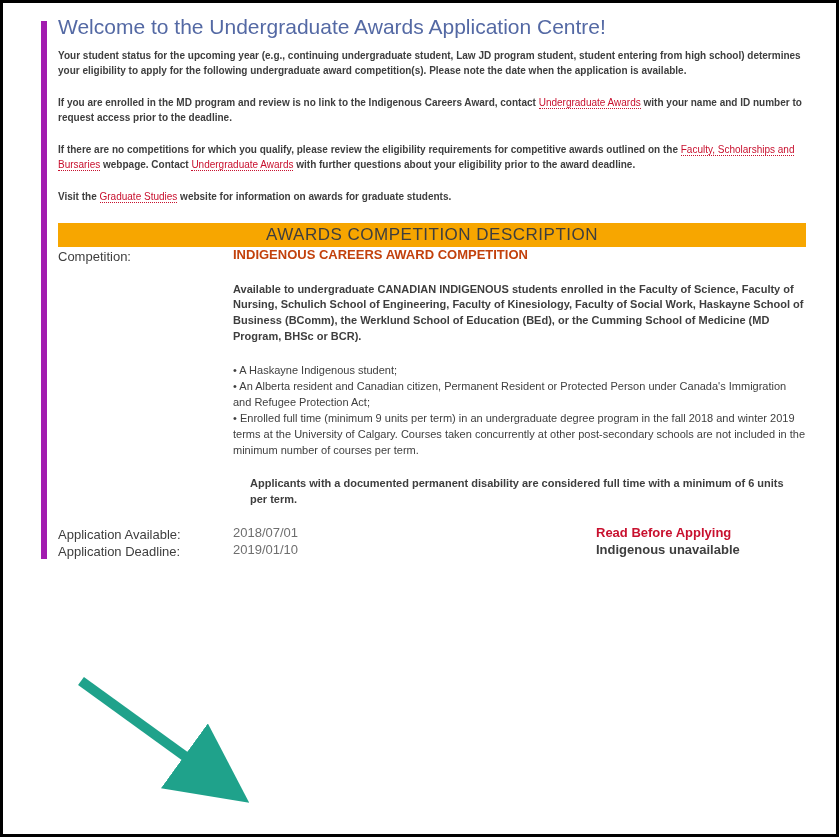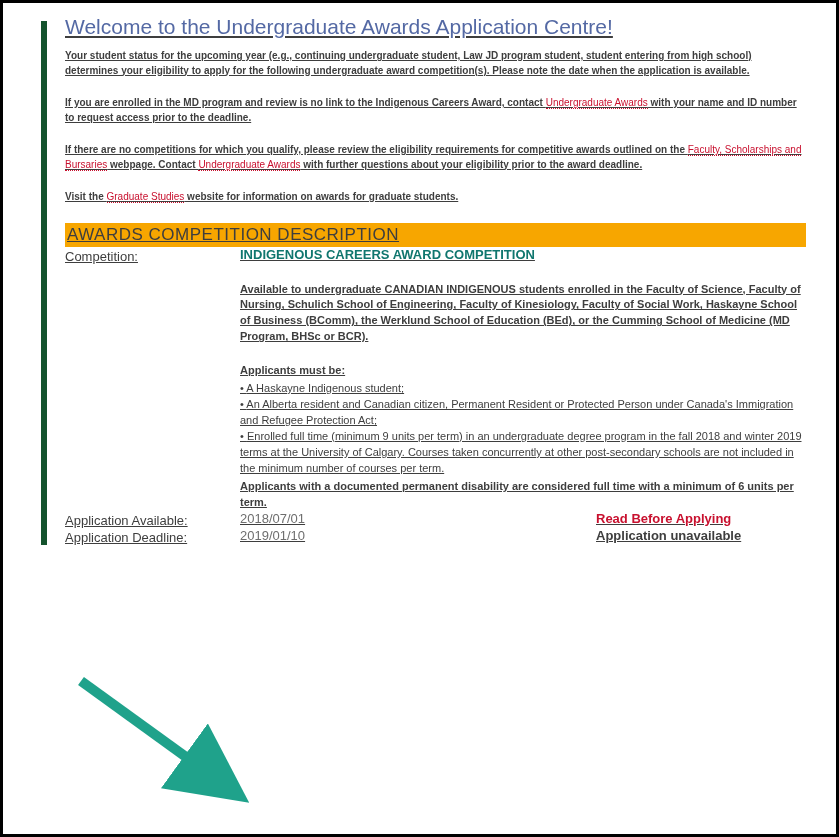--- a/index.html
+++ b/index.html
@@ -11,25 +11,24 @@
   .frame {
     width: 839px;
     height: 837px;
     box-sizing: border-box;
     border: 3px solid #000;
     padding: 18px 30px 18px 30px;
     position: relative;
     overflow: hidden;
   }
   .content-col {
-    border-left: 6px solid #14532d;
-    padding-left: 18px;
+    border-left: 6px solid #a21caf;
+    padding-left: 11px;
     margin-left: 8px;
     color: #3e3e3e;
-    text-decoration: underline;
   }
   .page-title {
     color: #5469a4;
     font-size: 21px;
     font-weight: 400;
     margin: 0 0 4px 0;
     position: relative;
     top: -6px;
   }
   .page-title::before {
@@ -52,36 +51,37 @@
     text-decoration: none;
     border-bottom: 1px dotted #c8102e;
   }
   .section-banner {
     background: #f7a600;
     color: #3e3e3e;
     font-size: 17px;
     font-weight: 400;
     padding: 2px 2px 2px 2px;
     letter-spacing: 0.5px;
+    text-align: center;
   }
   .grid {
     display: grid;
     grid-template-columns: 175px 1fr 210px;
     column-gap: 0px;
     font-size: 13px;
     color: #3e3e3e;
   }
   .lbl {
     font-weight: 400;
     color: #3e3e3e;
     padding-top: 2px;
   }
   .val {
     font-weight: 700;
-    color: #0f766e;
+    color: #c2410c;
   }
   .desc {
     grid-column: 2 / span 2;
     font-size: 11px;
     line-height: 1.45;
   }
   .desc p.bold { font-weight: 700; margin: 0 0 18px 0; }
   .desc ul { margin: 0 0 2px 0; padding: 0; list-style: none; }
   .desc ul li { font-weight: 400; }
   .desc ul li::before { content: "• "; }
@@ -133,39 +133,38 @@
 
     <div class="grid">
 
       <div class="row">
         <div class="lbl">Competition:</div>
         <div class="val" style="grid-column: 2 / span 2;">INDIGENOUS CAREERS AWARD COMPETITION</div>
       </div>
 
       <div class="desc" style="margin-top:18px;">
         <p class="bold">Available to undergraduate CANADIAN INDIGENOUS students enrolled in the Faculty of Science, Faculty of Nursing, Schulich School of Engineering, Faculty of Kinesiology, Faculty of Social Work, Haskayne School of Business (BComm), the Werklund School of Education (BEd), or the Cumming School of Medicine (MD Program, BHSc or BCR).</p>
-        <p class="bold" style="margin:0 0 2px 0;">Applicants must be:</p>
         <ul>
           <li>A Haskayne Indigenous student;</li>
           <li>An Alberta resident and Canadian citizen, Permanent Resident or Protected Person under Canada's Immigration and Refugee Protection Act;</li>
           <li>Enrolled full time (minimum 9 units per term) in an undergraduate degree program in the fall 2018 and winter 2019 terms at the University of Calgary. Courses taken concurrently at other post-secondary schools are not included in the minimum number of courses per term.</li>
         </ul>
-        <p class="bold" style="margin:0;">Applicants with a documented permanent disability are considered full time with a minimum of 6 units per term.</p>
+        <p class="bold" style="margin:17px;">Applicants with a documented permanent disability are considered full time with a minimum of 6 units per term.</p>
       </div>
 
       <div class="row">
         <div class="lbl">Application Available:</div>
         <div class="date-val">2018/07/01</div>
         <div><a href="#" class="read-link">Read Before Applying</a></div>
       </div>
 
       <div class="row">
         <div class="lbl">Application Deadline:</div>
         <div class="date-val">2019/01/10</div>
-        <div class="app-status">Application unavailable</div>
+        <div class="app-status">Indigenous unavailable</div>
       </div>
 
     </div>
   </div>
 
   <svg class="arrow" viewBox="0 0 190 140">
     <defs>
       <marker id="ahead" markerWidth="8" markerHeight="8" refX="6" refY="4" orient="auto">
         <path d="M0,0 L8,4 L0,8 Z" fill="#1fa28b"></path>
       </marker>

